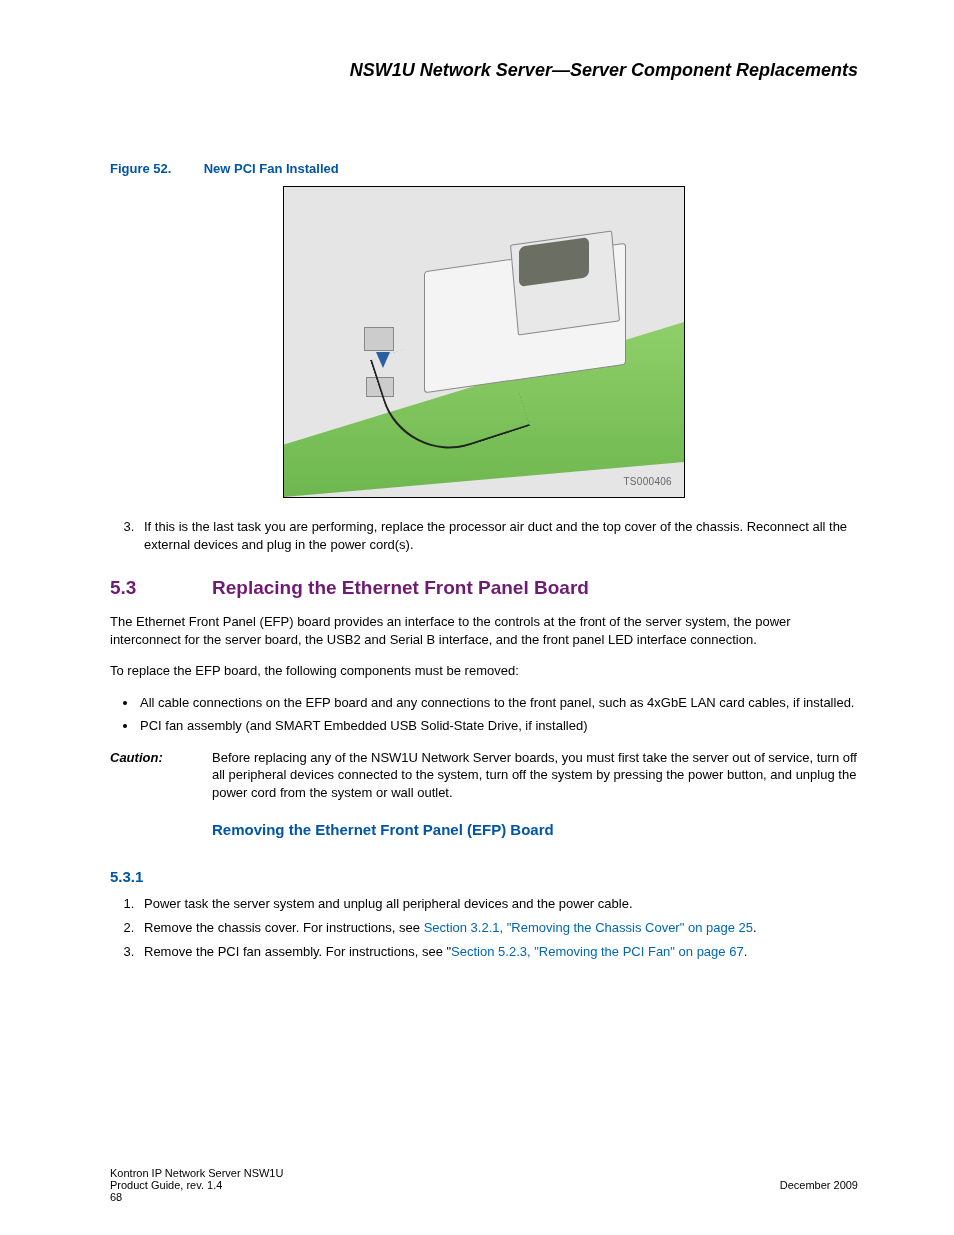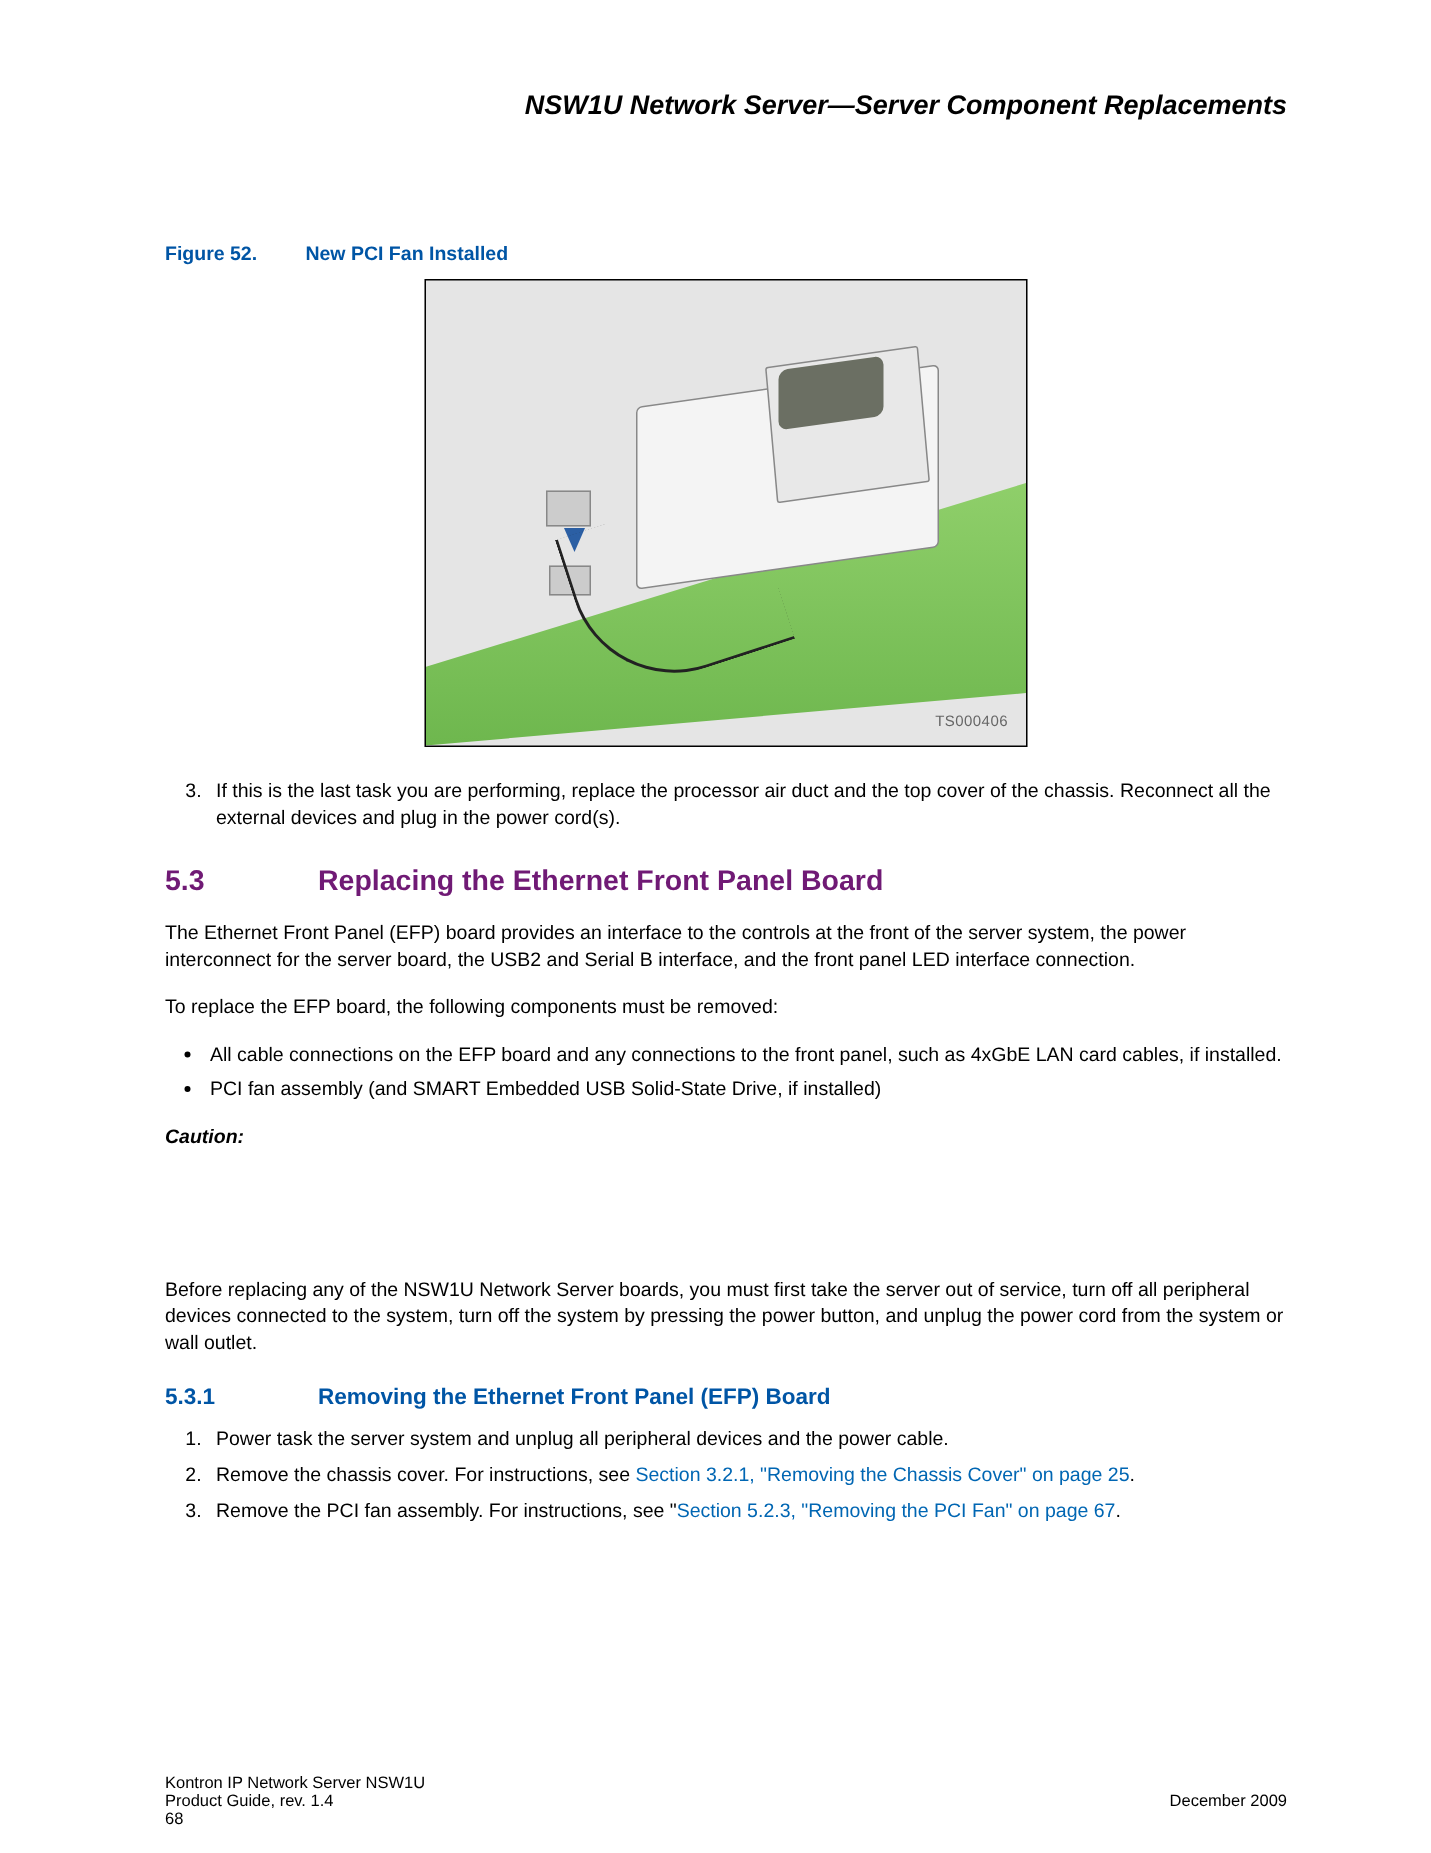--- a/index.html
+++ b/index.html
@@ -107,39 +107,39 @@
     margin: 18px 0 14px 0;
   }
   .h2-num { width: 102px; }
   .h3-row {
     display:flex;
     color:#0055a5;
     font-weight:bold;
     font-size:15px;
     margin: 20px 0 10px 0;
   }
-  .h3-num { width: 102px; }
+  .h3-num { width: 102px; margin-top: 47px; }
   p.body { margin: 0 0 14px 0; line-height:1.35; }
   ul.bullets {
     margin: 0 0 14px 0;
     padding-left: 28px;
   }
   ul.bullets > li {
     margin-bottom:6px; line-height:1.35; padding-left:2px;
   }
   .caution-row {
-    display:flex; margin: 6px 0 14px 0; line-height:1.35;flex-direction:column;
+    display:flex; margin: 6px 0 14px 0; line-height:1.35;
   }
   .caution-label {
     font-style: italic; font-weight: bold; width:102px; flex:0 0 102px;
   }
   .caution-text { flex:1; }
   a.xref { color:#0066b3; text-decoration:none; }
   .footer {
-    position:absolute; left:110px; right:96px; bottom:16px;
+    position:absolute; left:110px; right:96px; bottom:32px;
     font-size:11px; color:#000;
   }
   .footer-line { display:flex; justify-content:space-between; }
 </style>
 </head>
 <body>
 
 <div class="page">
 
   <div class="running-header">NSW1U Network Server—Server Component Replacements</div>

